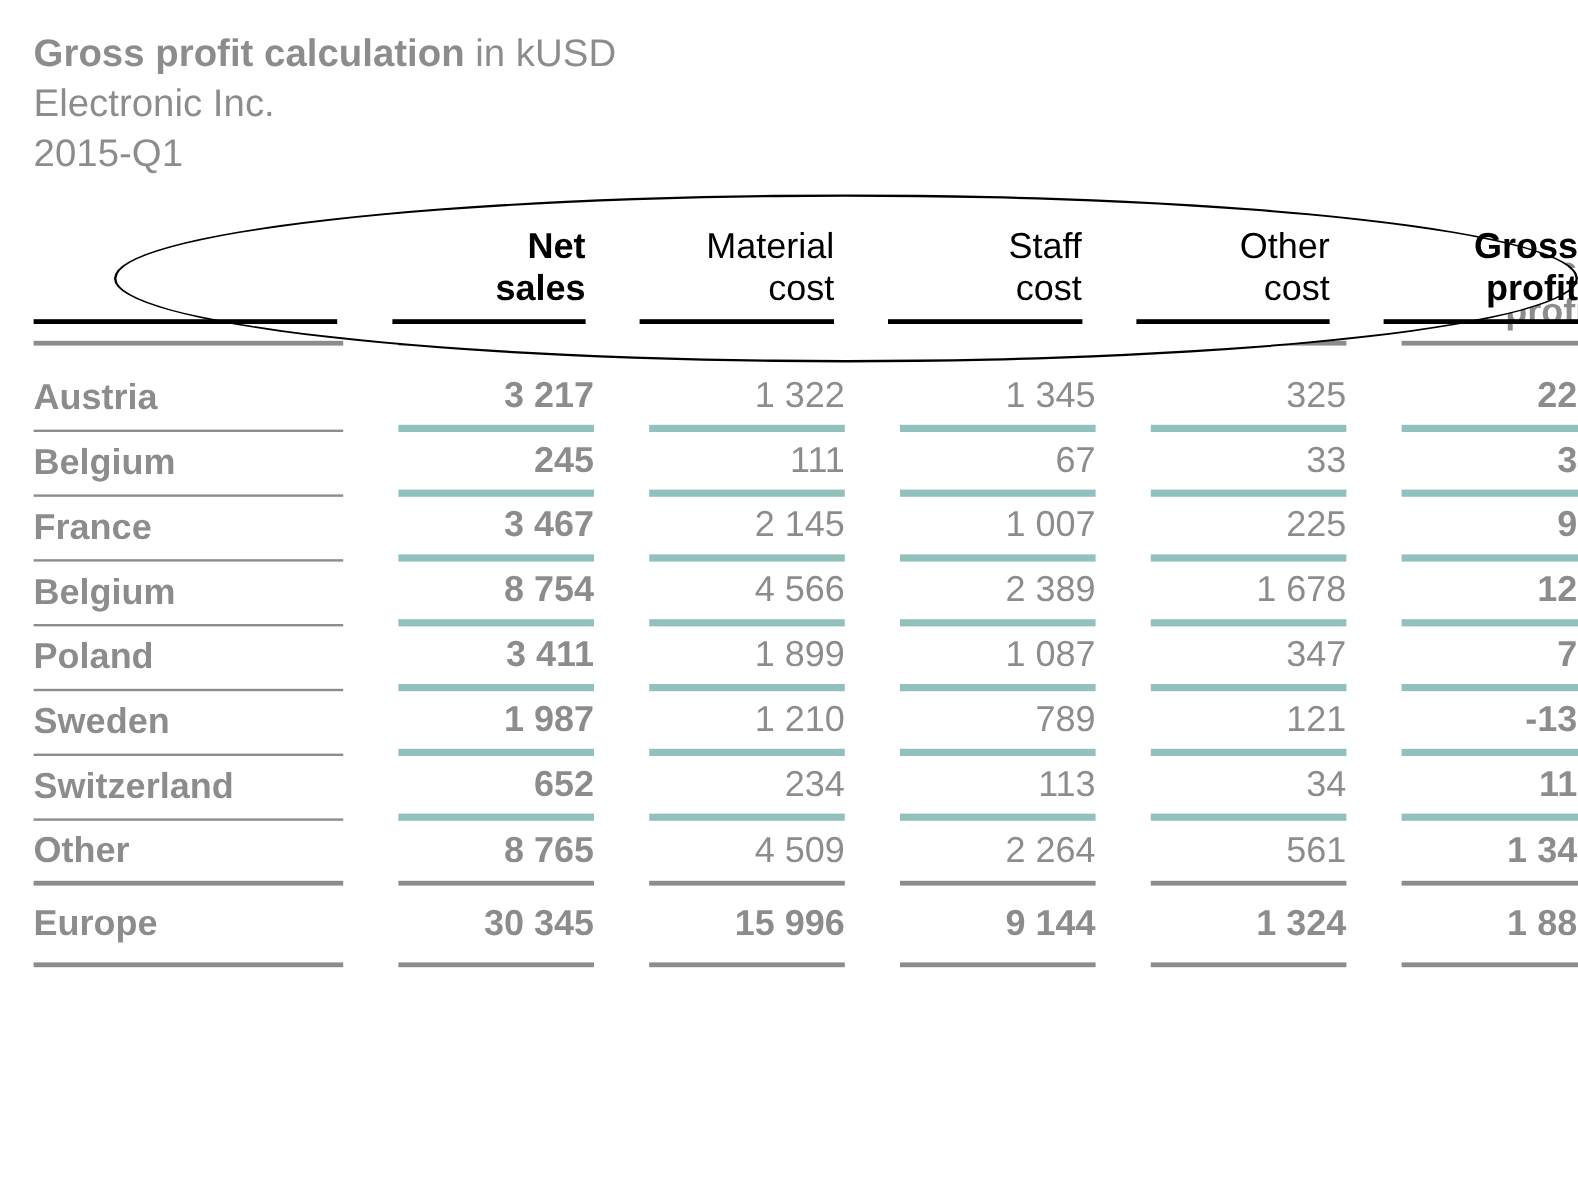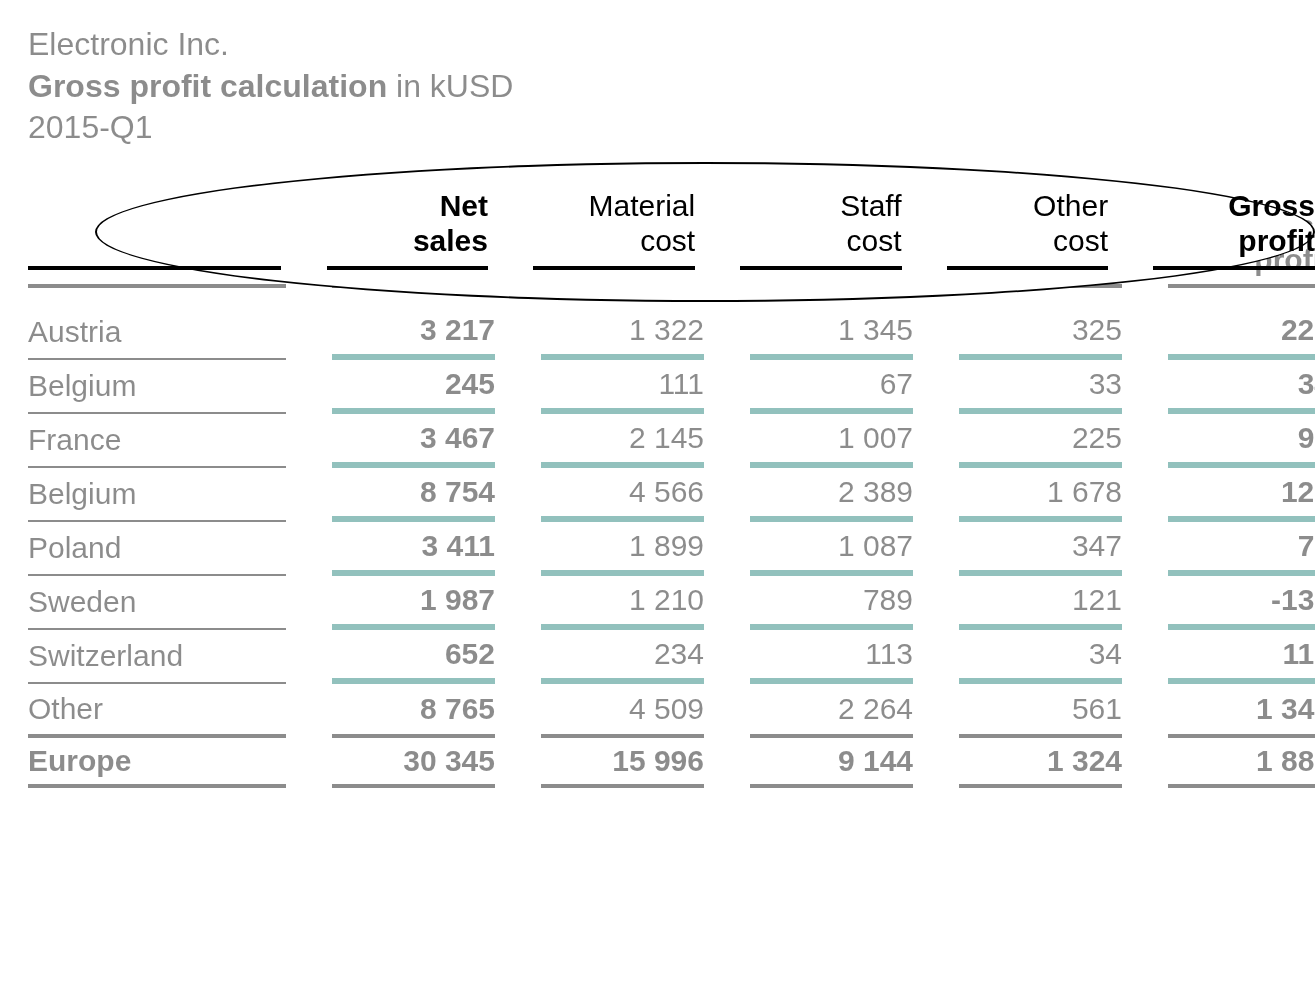--- a/index.html
+++ b/index.html
@@ -58,36 +58,36 @@
 
   .hdr-rule .country-cell,
   .hdr-rule .num-cell {
     border-bottom: 4px solid #000;
   }
   .hdr-rule td { height: 0; }
 
   .row td { height: 54px; }
   .row .country-cell {
     text-align: left;
-    font-weight: 400;
+    font-weight: 700;
     vertical-align: middle;
   }
   .row .num-cell {
     text-align: right;
     vertical-align: middle;
   }
   .row .bold { font-weight: 700; }
 
   .row .num-cell { border-bottom: 6px solid #0f766e; }
   .row .country-cell { border-bottom: 2px solid #000; }
 
   .row.last-detail .num-cell,
   .row.last-detail .country-cell { border-bottom: 4px solid #000; }
 
-  .row.total td { height: 50px; font-weight: 700; }
+  .row.total td { height: 68px; font-weight: 700; }
   .row.total .num-cell,
   .row.total .country-cell { border-bottom: 4px solid #000; }
 
   .spacer-row td { height: 18px; }
 
   
   .highlight-ellipse {
     position: absolute;
     z-index: 10;
     border: 2px solid #000;
@@ -116,24 +116,24 @@
   }
   .ellipse-window th.bold { font-weight: 700; }
   .ellipse-window .rule td { border-bottom: 4px solid #000; height:0; }
 </style>
 </head>
 <body>
 
 <div class="content">
 
   <div class="title-block">
-    <div>Electronic Inc.</div>
     <div>
       <span class="title-bold">Gross profit calculation</span><span class="title-reg"> in kUSD</span>
     </div>
+    <div>Electronic Inc.</div>
     <div>2015-Q1</div>
   </div>
 
   <table class="tbl">
     <colgroup>
       <col class="col-country">
       <col class="col-gap">
         <col class="col-num">
       <col class="col-gap">
         <col class="col-num">

